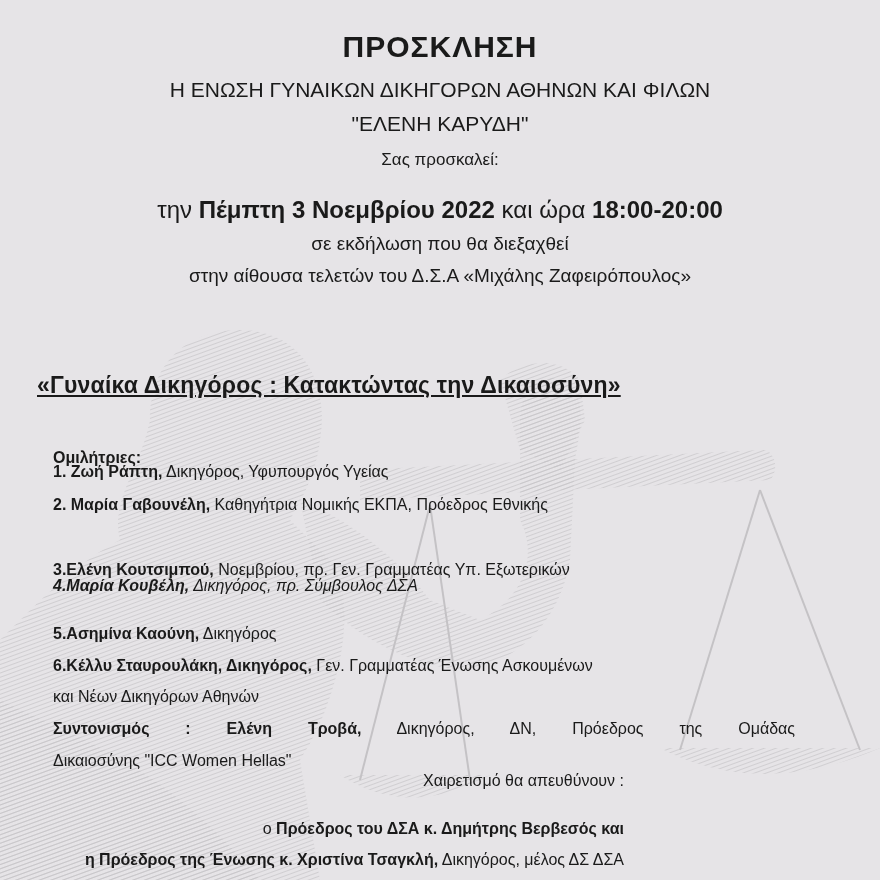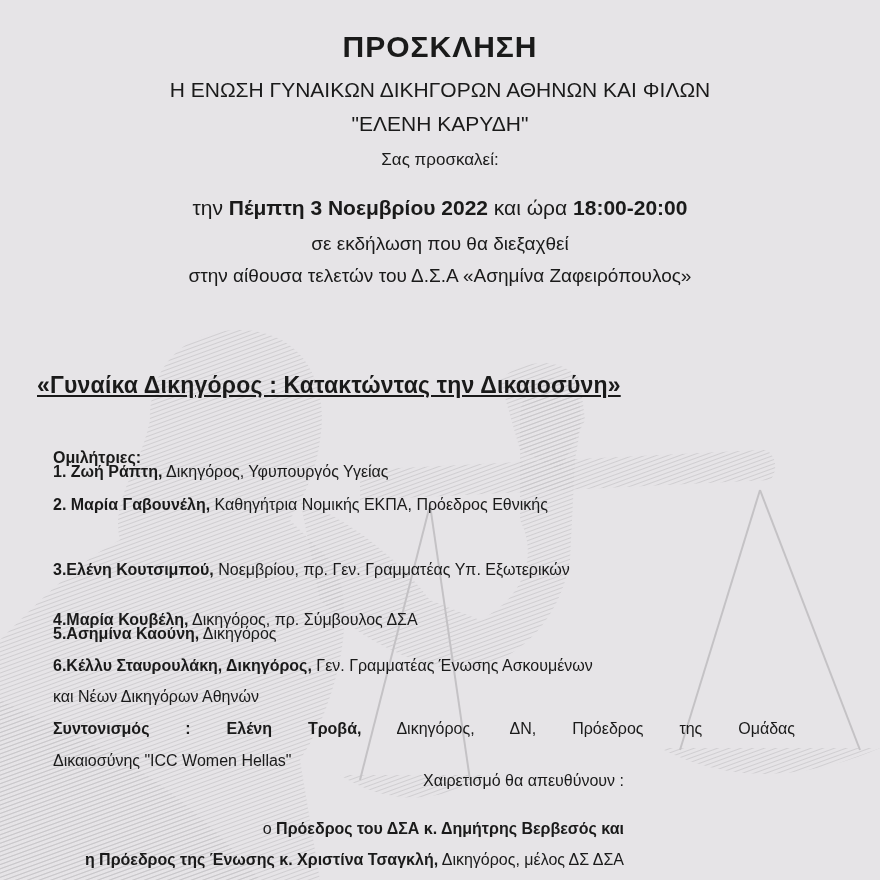--- a/index.html
+++ b/index.html
@@ -19,21 +19,21 @@
       z-index: 0;
     }
     .content { position: absolute; left: 0; top: 0; width: 712px; height: 880px; z-index: 1; }
     .center { position: absolute; left: 0; width: 880px; text-align: center; }
     .title {
       top: 30px; font-size: 30px; font-weight: bold; letter-spacing: 1px;
     }
     .org { top: 78px; font-size: 21px; }
     .org2 { top: 112px; font-size: 21px; }
     .invites { top: 150px; font-size: 17px; }
-    .l1 { top: 196px; font-size: 21px; }
+    .l1 { top: 196px; font-size: 24px; }
     .l2 { top: 233px; font-size: 19px; }
     .l3 { top: 265px; font-size: 19px; }
     .l4 { top: 296px; font-size: 19px; }
     .theme {
       position: absolute; left: 37px; top: 372px;
       font-size: 23px; font-weight: bold; text-decoration: underline;
       letter-spacing: 0.2px;
     }
     .speakers-heading {
       position: absolute; left: 53px; top: 449px;
@@ -80,36 +80,36 @@
 <div class="content">
   <div class="center title">ΠΡΟΣΚΛΗΣΗ</div>
   <div class="center org">Η ΕΝΩΣΗ ΓΥΝΑΙΚΩΝ ΔΙΚΗΓΟΡΩΝ ΑΘΗΝΩΝ ΚΑΙ ΦΙΛΩΝ</div>
   <div class="center org2">"ΕΛΕΝΗ ΚΑΡΥΔΗ"</div>
   <div class="center invites">Σας προσκαλεί:</div>
 
   <div class="center l1">
     <span>την </span><b>Πέμπτη 3 Νοεμβρίου 2022</b><span> και ώρα </span><b>18:00-20:00</b>
   </div>
   <div class="center l2">σε εκδήλωση που θα διεξαχθεί</div>
-  <div class="center l3">στην αίθουσα τελετών του Δ.Σ.Α «Ασημίνα Ζαφειρόπουλος»</div>
+  <div class="center l3">στην αίθουσα τελετών του Δ.Σ.Α «Μιχάλης Ζαφειρόπουλος»</div>
 
   <div class="theme">«Γυναίκα Δικηγόρος : Κατακτώντας την Δικαιοσύνη»</div>
 
   <div class="speakers-heading">Ομιλήτριες:</div>
 
   <div class="row" style="top:463px;">
     <b>1. Ζωή Ράπτη,</b><span> Δικηγόρος, Υφυπουργός Υγείας</span>
   </div>
   <div class="row" style="top:496px;">
     <b>2. Μαρία Γαβουνέλη,</b><span> Καθηγήτρια Νομικής ΕΚΠΑ, Πρόεδρος Εθνικής</span>
   </div>
   <div class="row" style="top:561px;">
     <b>3.Ελένη Κουτσιμπού,</b><span> Νοεμβρίου, πρ. Γεν. Γραμματέας Υπ. Εξωτερικών</span>
   </div>
-  <div class="row" style="top:611px;">
+  <div class="row" style="top:577px;font-style:italic;">
     <b>4.Μαρία Κουβέλη,</b><span> Δικηγόρος, πρ. Σύμβουλος ΔΣΑ</span>
   </div>
   <div class="row" style="top:625px;">
     <b>5.Ασημίνα Καούνη,</b><span> Δικηγόρος</span>
   </div>
   <div class="row" style="top:657px;">
     <b>6.Κέλλυ Σταυρουλάκη, Δικηγόρος,</b><span> Γεν. Γραμματέας Ένωσης Ασκουμένων</span>
   </div>
   <div class="row justify" style="top:720px;">
     <b>Συντονισμός : Ελένη Τροβά,</b><span> Δικηγόρος, ΔΝ, Πρόεδρος της Ομάδας</span>

